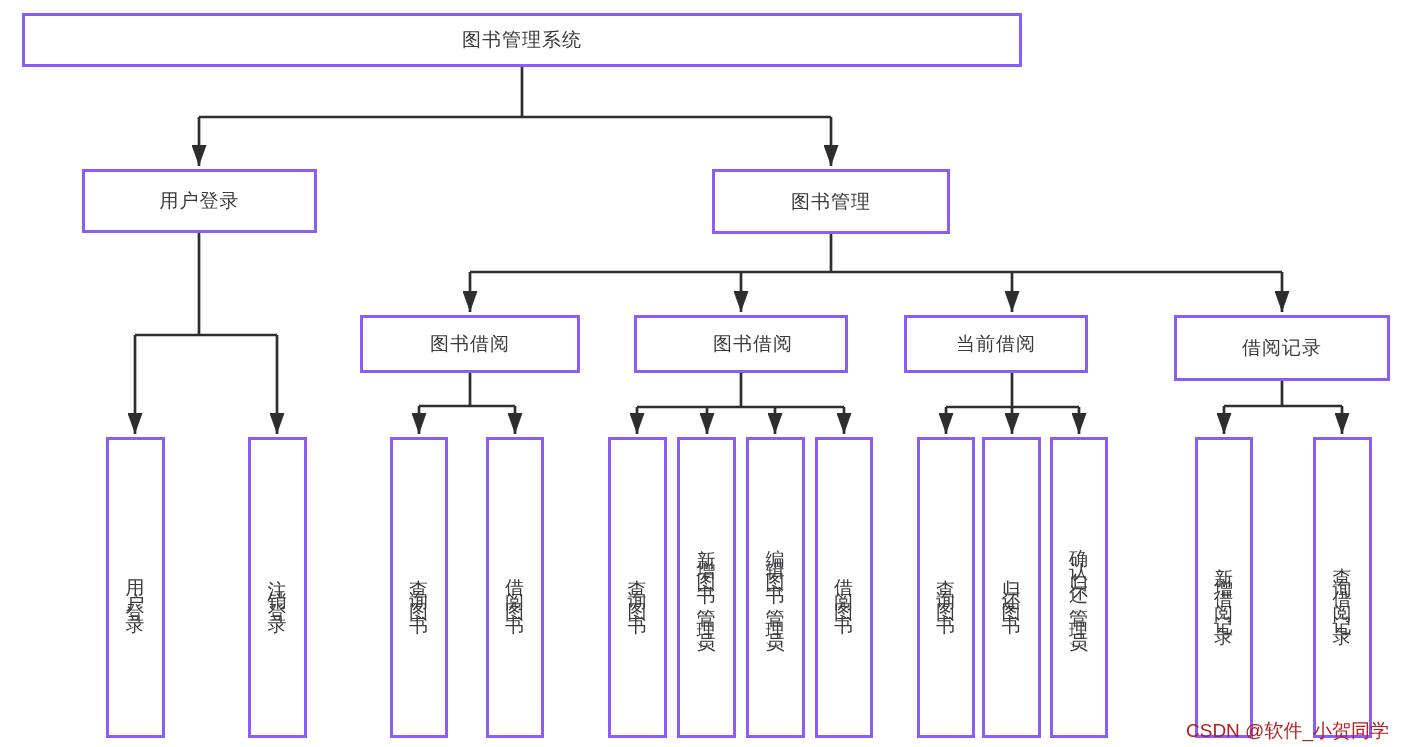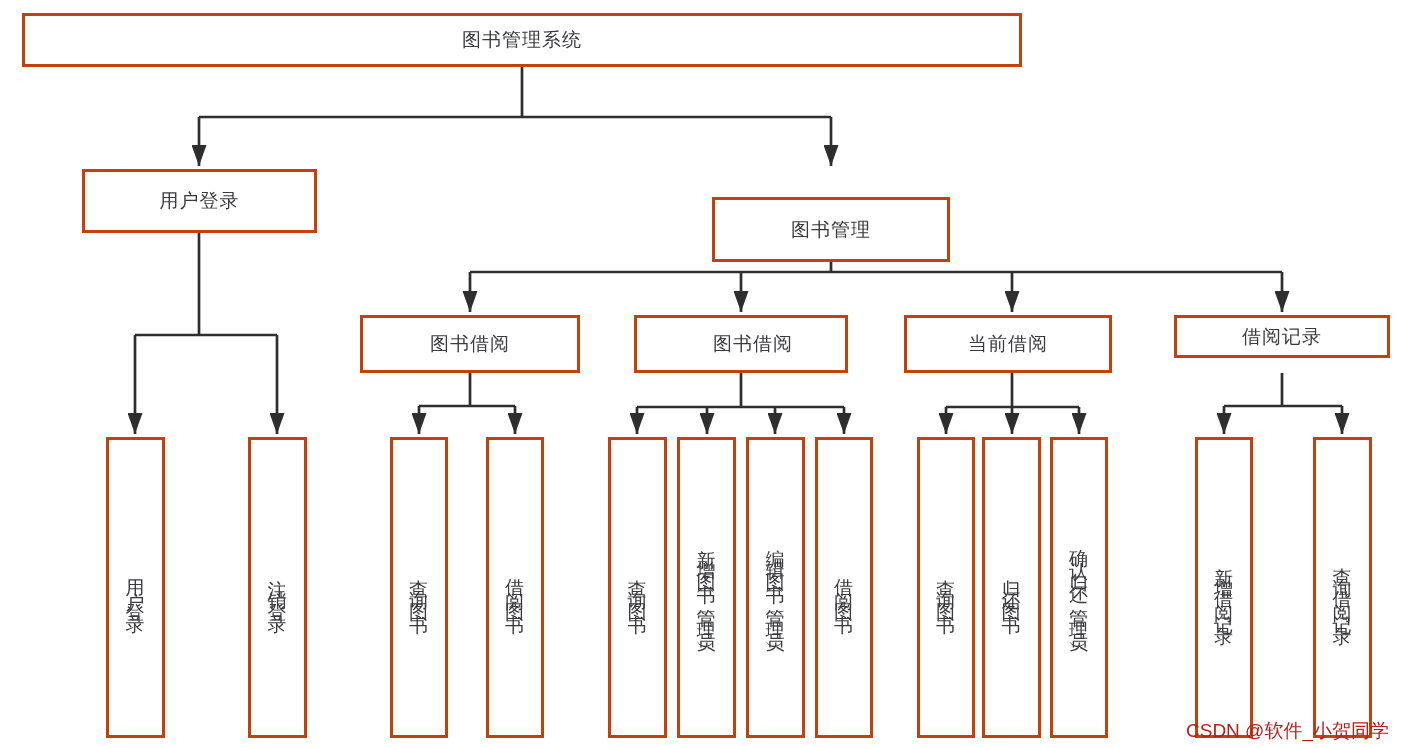--- a/index.html
+++ b/index.html
@@ -17,21 +17,21 @@
   }
   .connectors {
     position: absolute;
     left: 0;
     top: 0;
     z-index: 1;
   }
   .node {
     position: absolute;
     box-sizing: border-box;
-    border: 3px solid #c2410c;
+    border: 3px solid #8b5cf6;
     background: #ffffff;
     display: flex;
     align-items: center;
     justify-content: center;
     color: #3a3a3e;
     z-index: 2;
   }
   .node.h {
     font-size: 19px;
     letter-spacing: 1px;
@@ -103,34 +103,34 @@
     </g>
   </svg>
 
   <div class="node h" style="left:22px; top:13px; width:1000px; height:54px;">
     <span>图书管理系统</span>
   </div>
 
   <div class="node h" style="left:82px; top:169px; width:235px; height:64px;">
     <span>用户登录</span>
   </div>
-  <div class="node h" style="left:712px; top:169px; width:238px; height:65px;margin-top:28px;">
+  <div class="node h" style="left:712px; top:169px; width:238px; height:65px;">
     <span>图书管理</span>
   </div>
 
   <div class="node h" style="left:360px; top:315px; width:220px; height:58px;">
     <span>图书借阅</span>
   </div>
   <div class="node h" style="left:634px; top:315px; width:214px; height:58px;padding-left:24px;">
     <span>图书借阅</span>
   </div>
-  <div class="node h" style="left:904px; top:315px; width:208px; height:58px;">
+  <div class="node h" style="left:904px; top:315px; width:184px; height:58px;">
     <span>当前借阅</span>
   </div>
-  <div class="node h" style="left:1174px; top:315px; width:216px; height:43px;">
+  <div class="node h" style="left:1174px; top:315px; width:216px; height:66px;">
     <span>借阅记录</span>
   </div>
 
   <div class="node leaf" style="left:106px; top:437px; width:59px; height:301px;">
     <span class="vtext">用户登录</span>
   </div>
   <div class="node leaf" style="left:248px; top:437px; width:59px; height:301px;">
     <span class="vtext">注销登录</span>
   </div>
 

